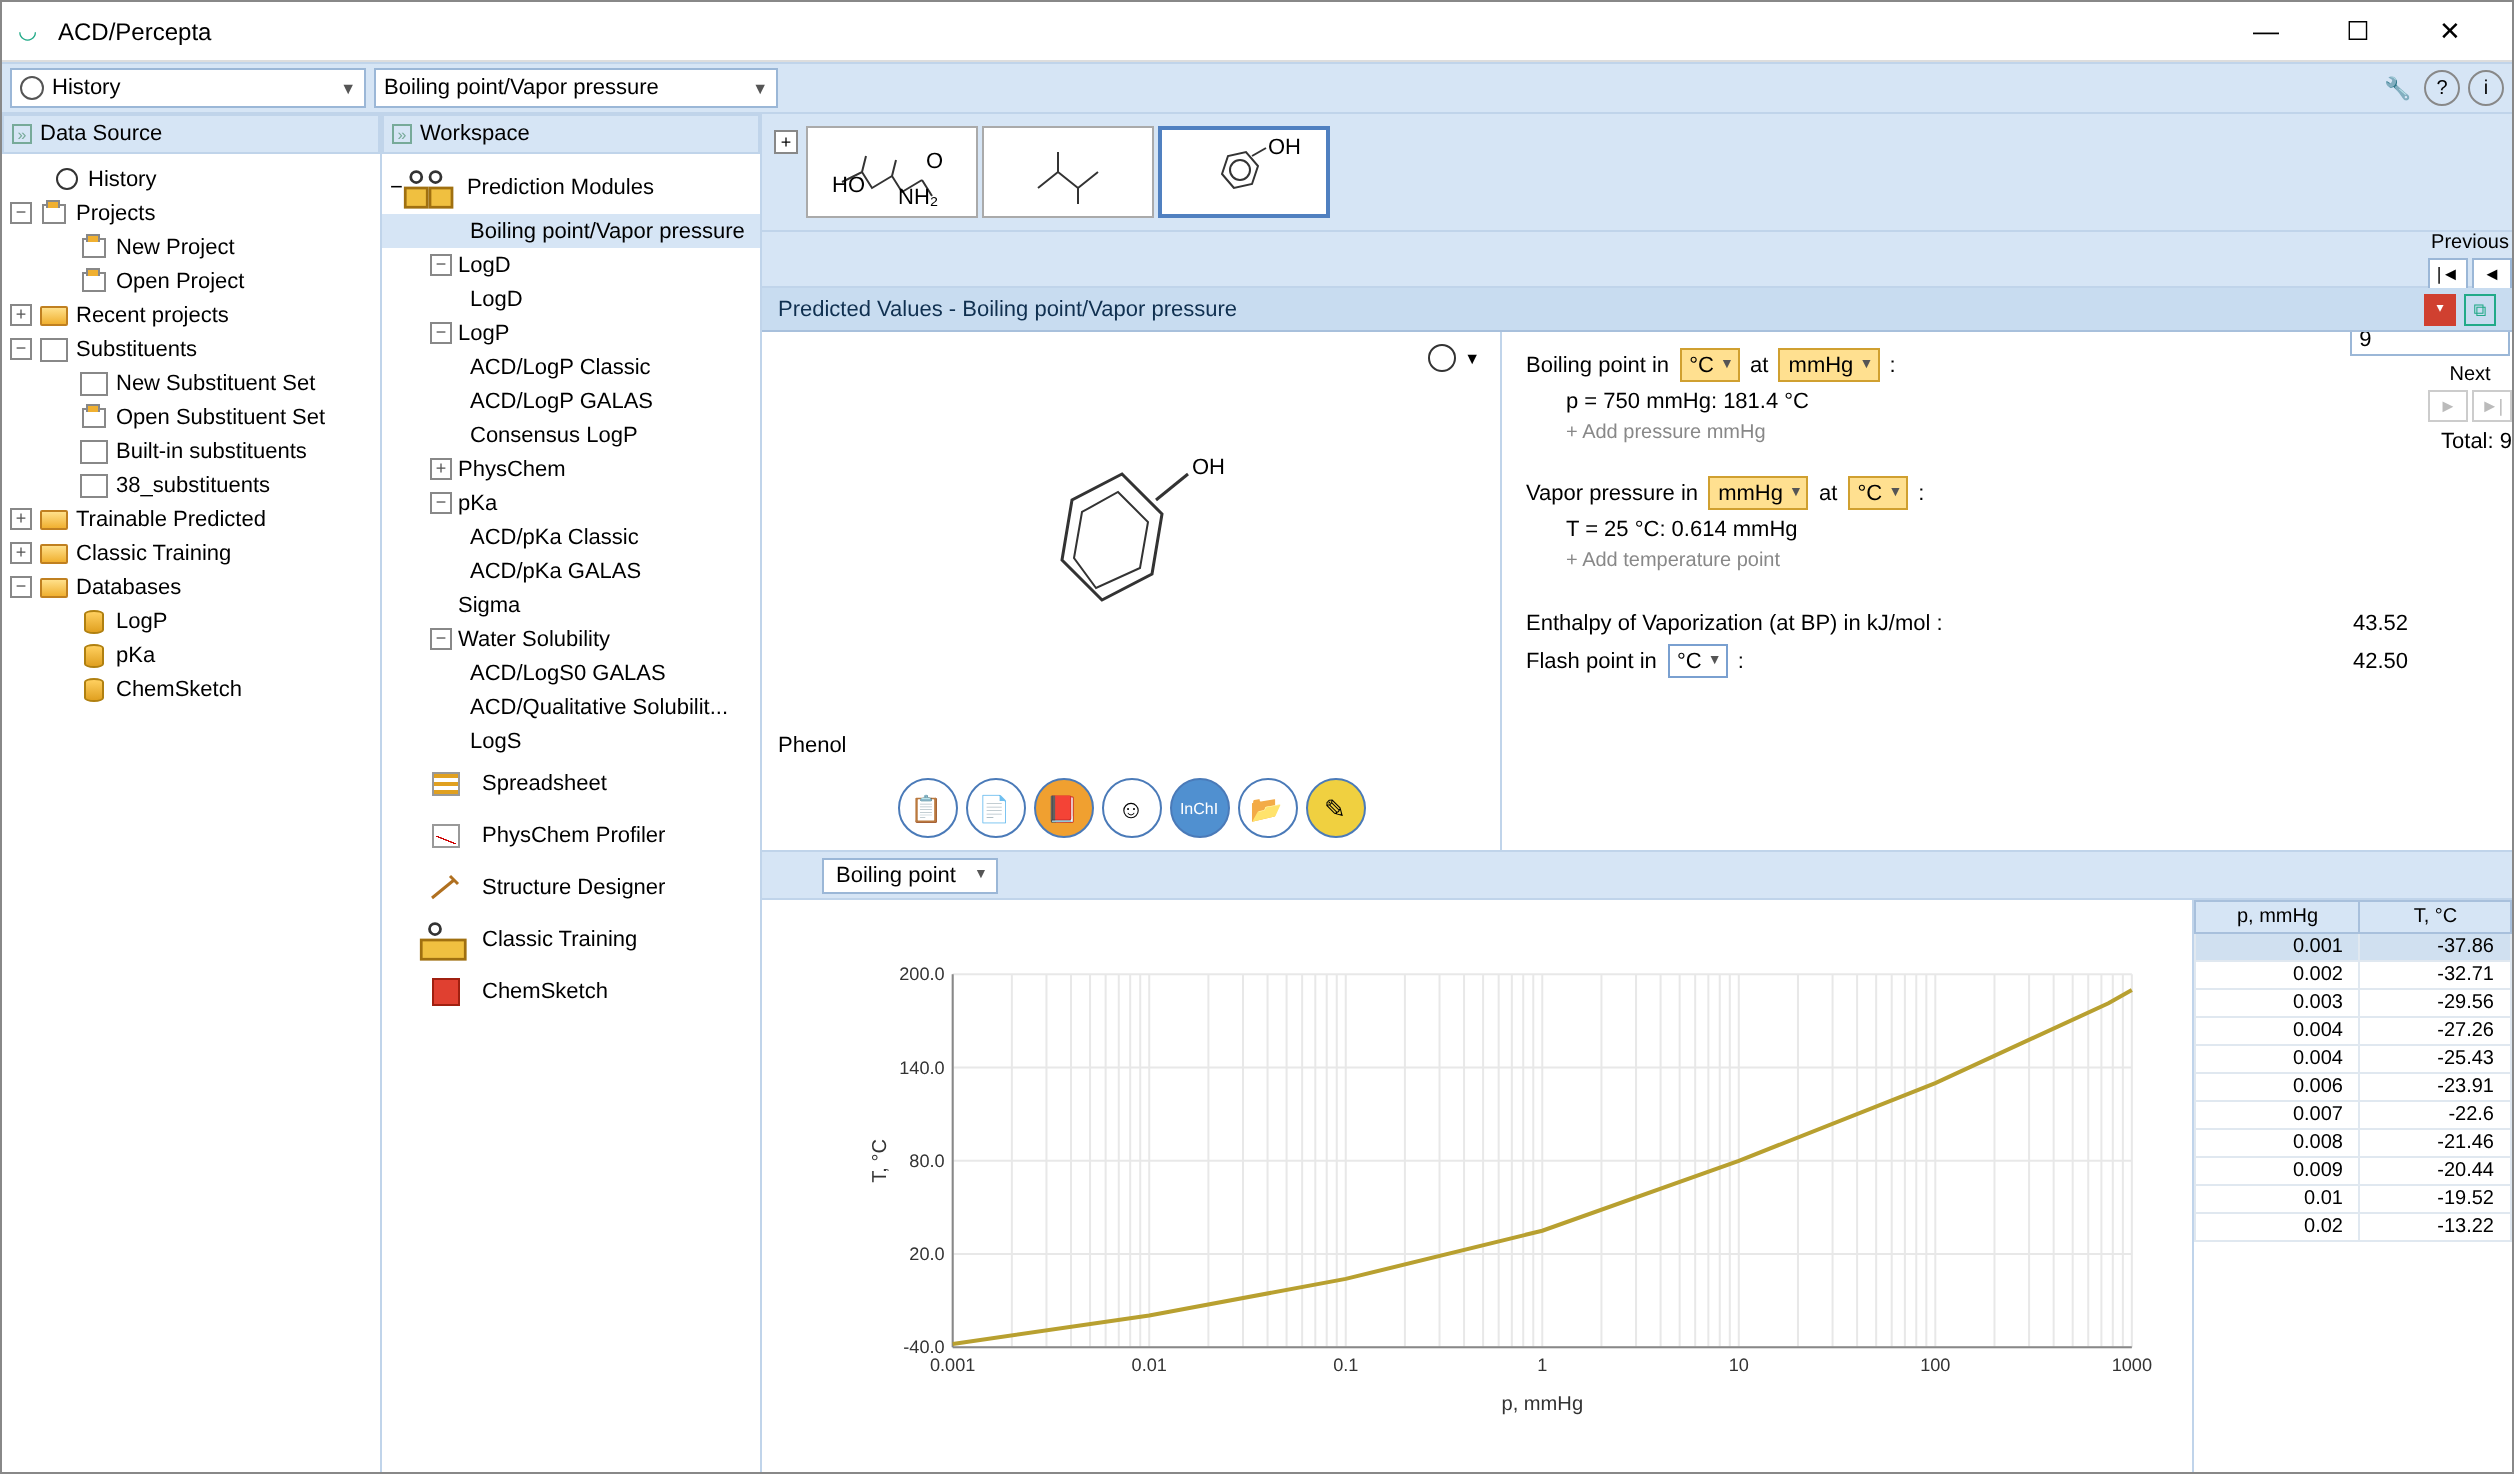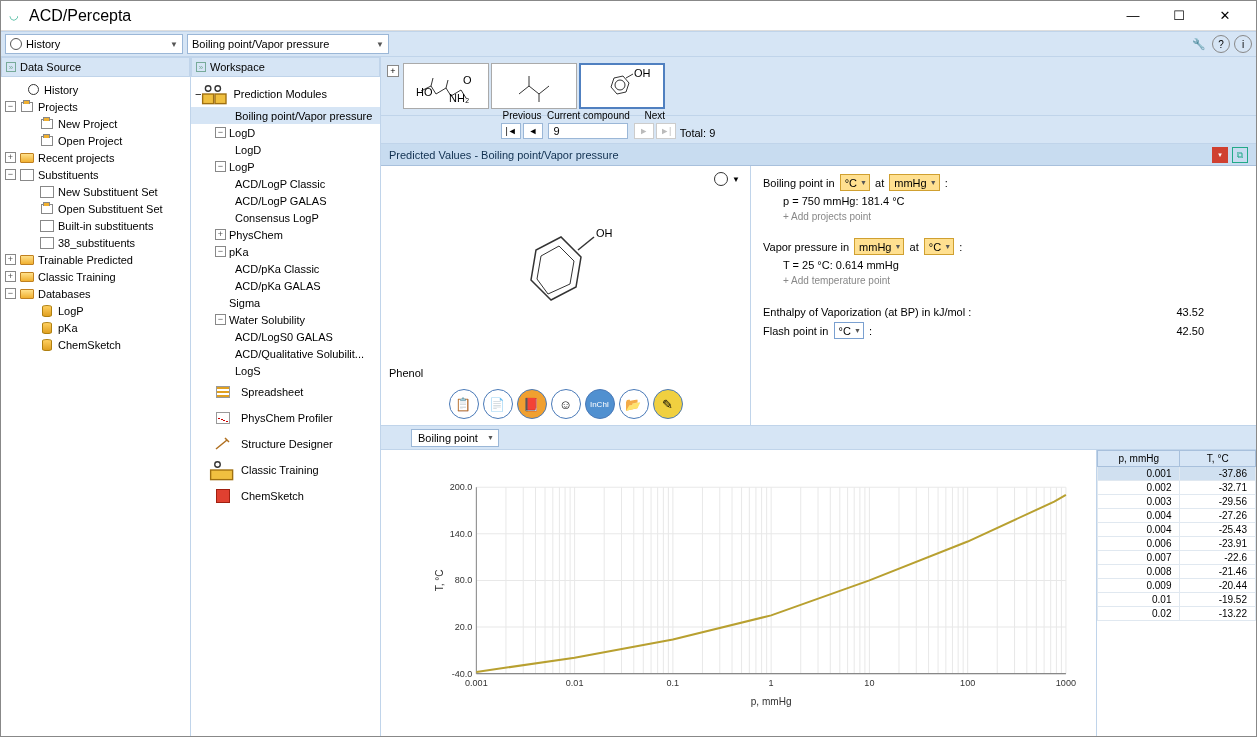--- a/index.html
+++ b/index.html
@@ -1,20 +1,20 @@
 <!DOCTYPE html>
 <html><head>
 <meta charset="utf-8">
 <style>
 * { box-sizing: border-box; margin: 0; padding: 0; font-family: Tahoma, Arial, sans-serif; font-size: 11px; }
 body { background: #fff; width: 1257px; height: 737px; overflow: hidden; border: 1px solid #888; }
 
 .titlebar { height: 30px; display: flex; align-items: center; padding: 0 8px; background: #fff; border-bottom: 1px solid #ddd; }
 .titlebar .app-icon { width: 14px; height: 14px; margin-right: 6px; color: #2a8; }
-.titlebar .title { flex: 1; font-size: 16px; }
+.titlebar .title { flex: 1; font-size: 12px; }
 .titlebar .win-btn { width: 46px; height: 30px; display: flex; align-items: center; justify-content: center; font-size: 13px; }
 
 .toolbar { height: 26px; background: #d6e5f5; border-top: 1px solid #c0d4ea; border-bottom: 1px solid #c0d4ea; display: flex; align-items: center; padding: 0 4px; }
 .toolbar .dd { background: #fff; border: 1px solid #9bb7d7; height: 20px; display: flex; align-items: center; padding: 0 4px; margin-right: 4px; }
 .toolbar .dd .arrow { margin-left: auto; font-size: 8px; color: #555; }
 .toolbar .clock { width: 12px; height: 12px; border: 1px solid #555; border-radius: 50%; margin-right: 4px; position: relative; }
 .toolbar .spacer { flex: 1; }
 .toolbar .icon-btn { width: 18px; height: 18px; margin-left: 4px; display: flex; align-items: center; justify-content: center; }
 
 .main { display: flex; height: calc(100% - 56px); }
@@ -47,21 +47,21 @@
 .ws-module { display:flex; align-items:center; height:26px; padding-left:4px; }
 .ws-module .ico { width:28px; height:22px; margin-right:4px; display:flex; align-items:center; justify-content:center; }
 
 .thumb-row { background: #d6e5f5; padding: 6px; display: flex; align-items: flex-start; gap: 4px; border-bottom:1px solid #c0d4ea; }
 .thumb-row .exp-box { width: 12px; height: 12px; border: 1px solid #888; background:#fff; font-size:9px; text-align:center; line-height:10px; margin-top:2px; }
 .thumbs { display: flex; gap: 2px; }
 .thumb { width: 86px; height: 46px; background: #fff; border: 1px solid #aaa; display:flex; align-items:center; justify-content:center; }
 .thumb.sel { border: 2px solid #5080c0; }
 .thumb svg { width: 70px; height: 40px; }
 
-.nav-row { background: #d6e5f5; height: 28px; display: flex; align-items: flex-end; padding: 0 0 4px 120px; gap: 4px; border-bottom:1px solid #c0d4ea; }
+.nav-row { background: #d6e5f5; height: 28px; display: flex; align-items: flex-end; padding: 0 0 4px 120px; gap: 4px; border-bottom:1px solid #c0d4ea;flex-direction:column; }
 .nav-group { display:flex; flex-direction:column; align-items:center; }
 .nav-group .lbl { font-size:10px; margin-bottom:2px; }
 .nav-btns { display:flex; gap:2px; }
 .nav-btn { width: 20px; height: 16px; background: #fff; border: 1px solid #9bb7d7; font-size: 9px; display:flex; align-items:center; justify-content:center; }
 .nav-btn.disabled { color:#bbb; border-color:#ccc; }
 .nav-input { width: 80px; height: 16px; border: 1px solid #9bb7d7; background:#fff; padding:0 4px; }
 .nav-total { }
 
 .section-bar { background: #c8dcf0; height: 22px; display: flex; align-items: center; padding: 0 8px; font-size: 12px; color: #103050; border-bottom:1px solid #a8c0dc; }
 .section-bar .spacer { flex:1; }
@@ -437,21 +437,21 @@
           <div class="mol-tool">☺</div>
           <div class="mol-tool blue">InChI</div>
           <div class="mol-tool">📂</div>
           <div class="mol-tool yellow">✎</div>
         </div>
       </div>
 
       <div class="results-panel">
         <div class="row"><span>Boiling point in</span>&nbsp;<span class="sel hl">°C</span>&nbsp;<span>at</span>&nbsp;<span class="sel hl">mmHg</span>&nbsp;:</div>
         <div class="row indent">p = 750 mmHg: 181.4 °C</div>
-        <div class="row indent add">+ Add projects point</div>
+        <div class="row indent add">+ Add pressure mmHg</div>
         <div style="height:12px"></div>
         <div class="row"><span>Vapor pressure in</span>&nbsp;<span class="sel hl">mmHg</span>&nbsp;<span>at</span>&nbsp;<span class="sel hl">°C</span>&nbsp;:</div>
         <div class="row indent">T = 25 °C: 0.614 mmHg</div>
         <div class="row indent add">+ Add temperature point</div>
         <div style="height:16px"></div>
         <div class="row">
             <span>Enthalpy of Vaporization (at BP) in kJ/mol :</span>
             <span class="val">43.52</span>
           </div>
         <div class="row"><span>Flash point in</span>&nbsp;<span class="sel">°C</span>&nbsp;:<span class="val">42.50</span></div>

